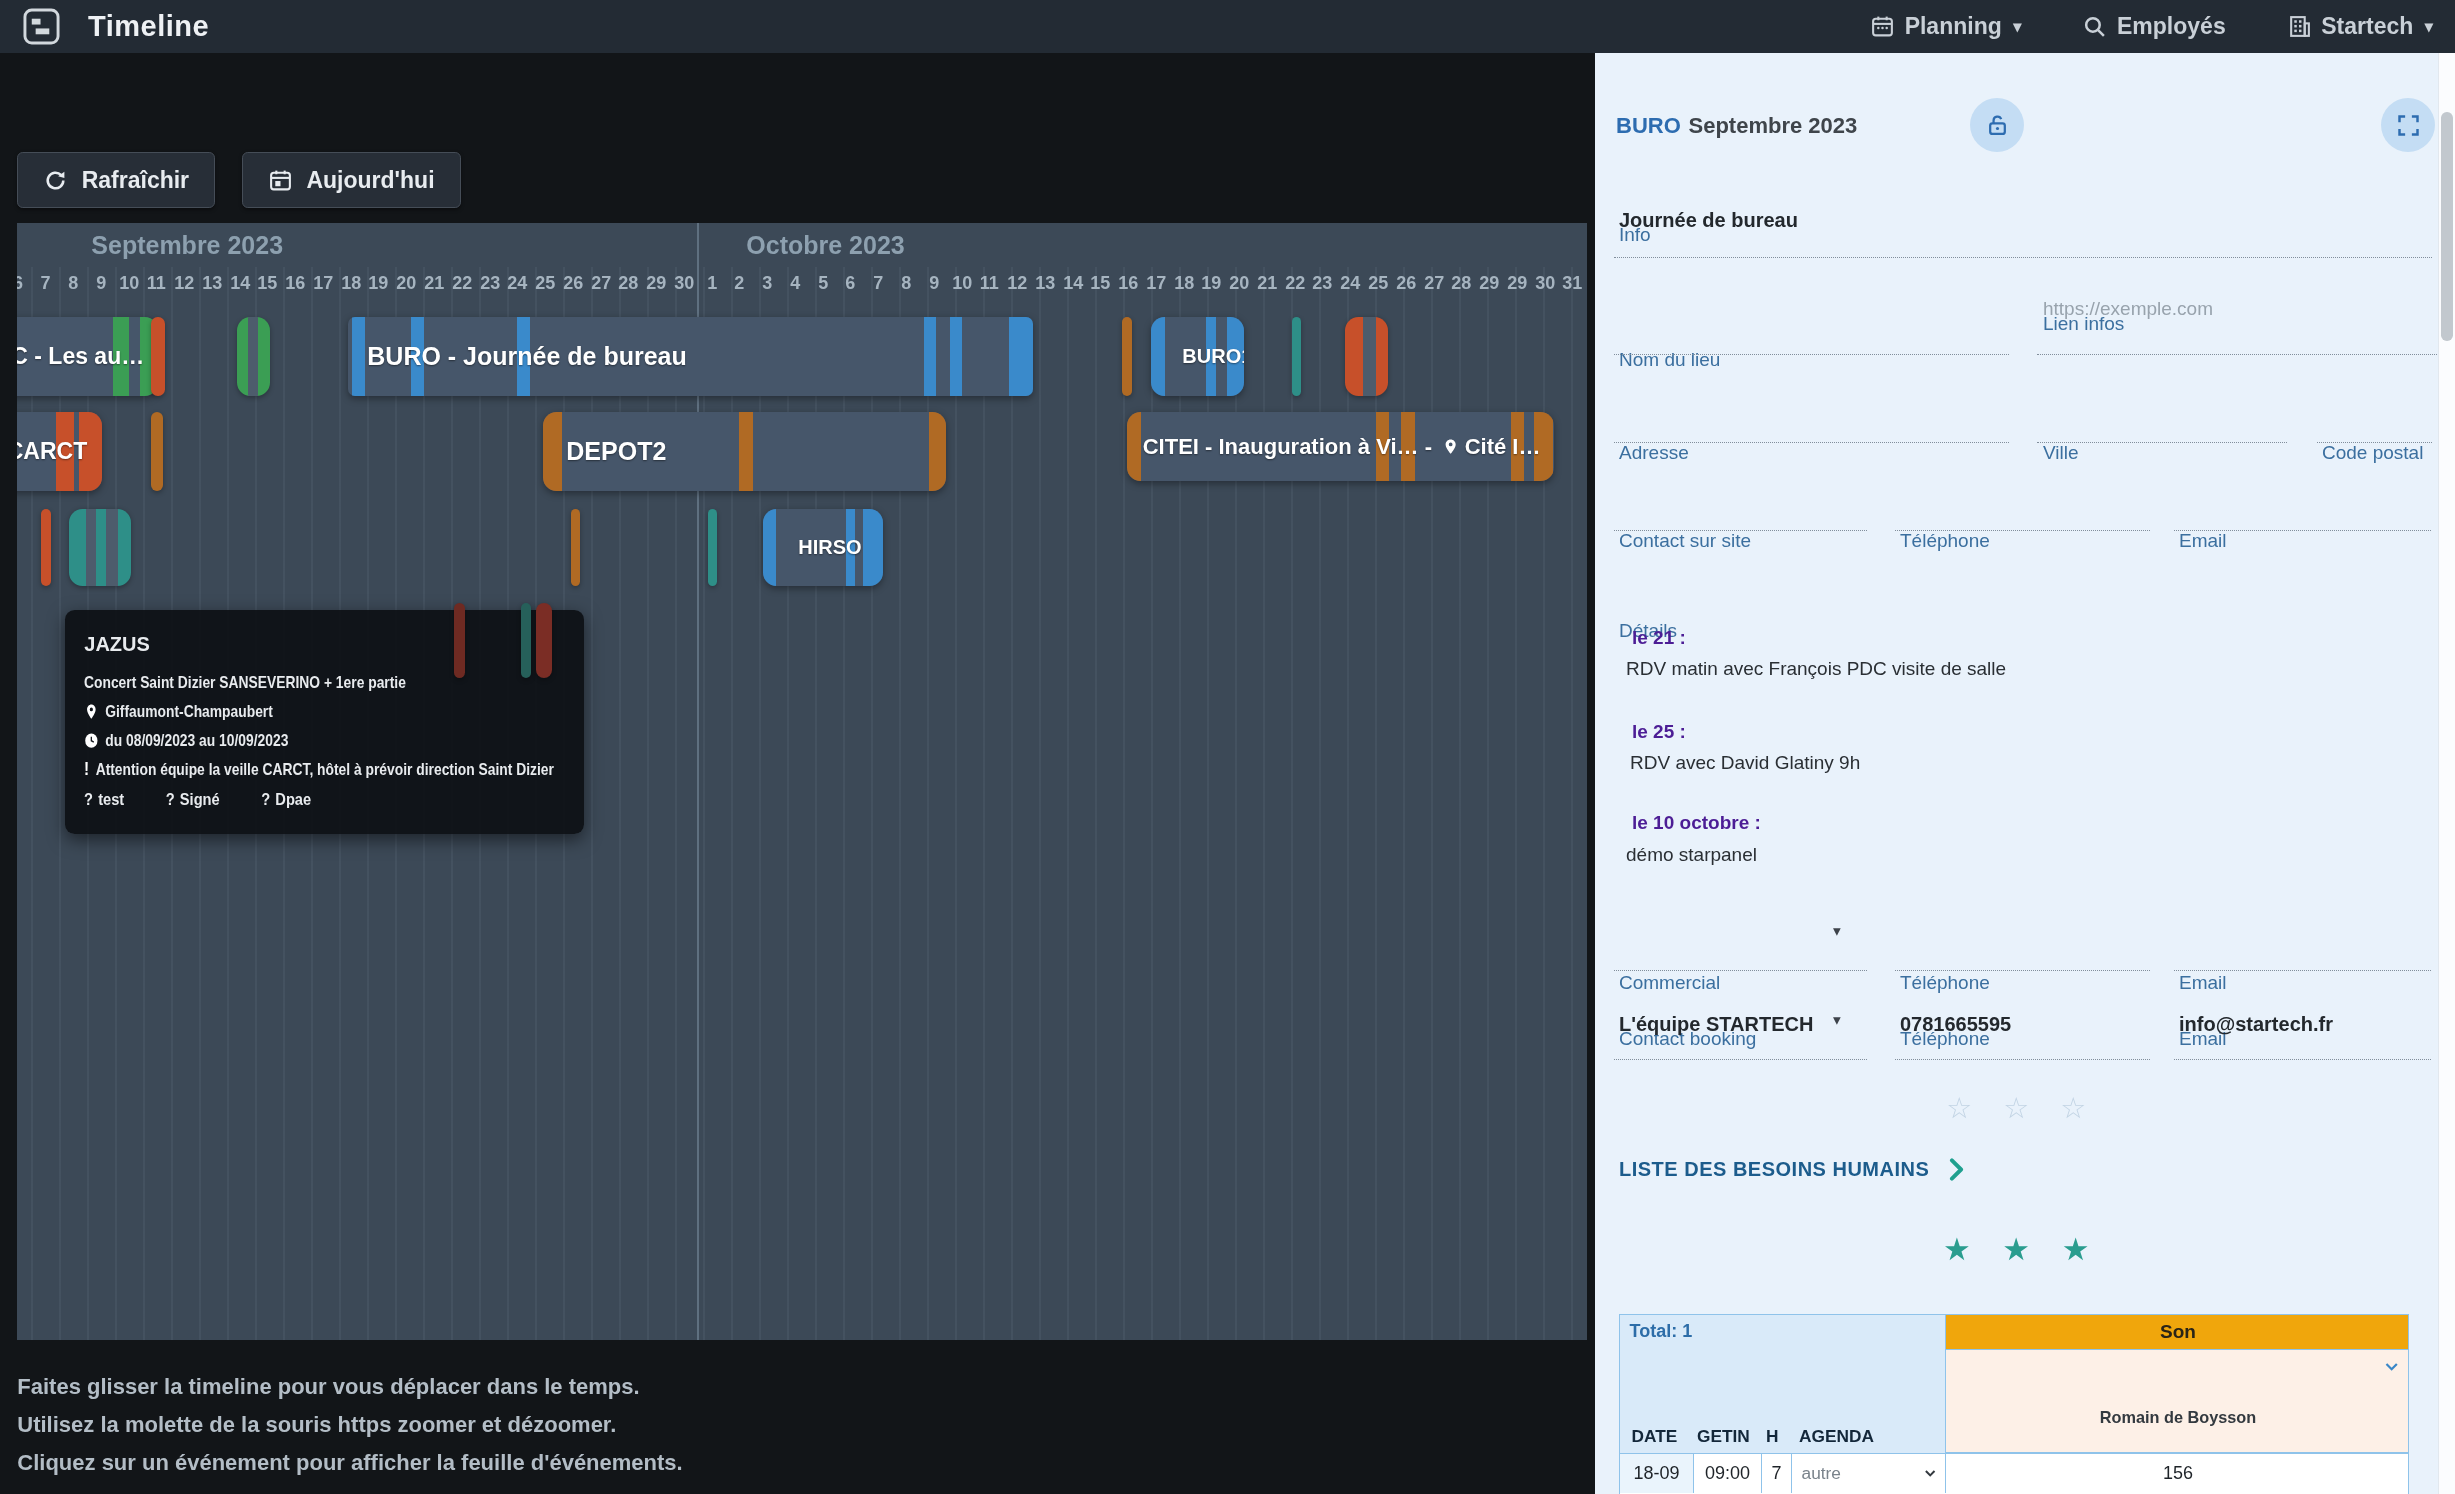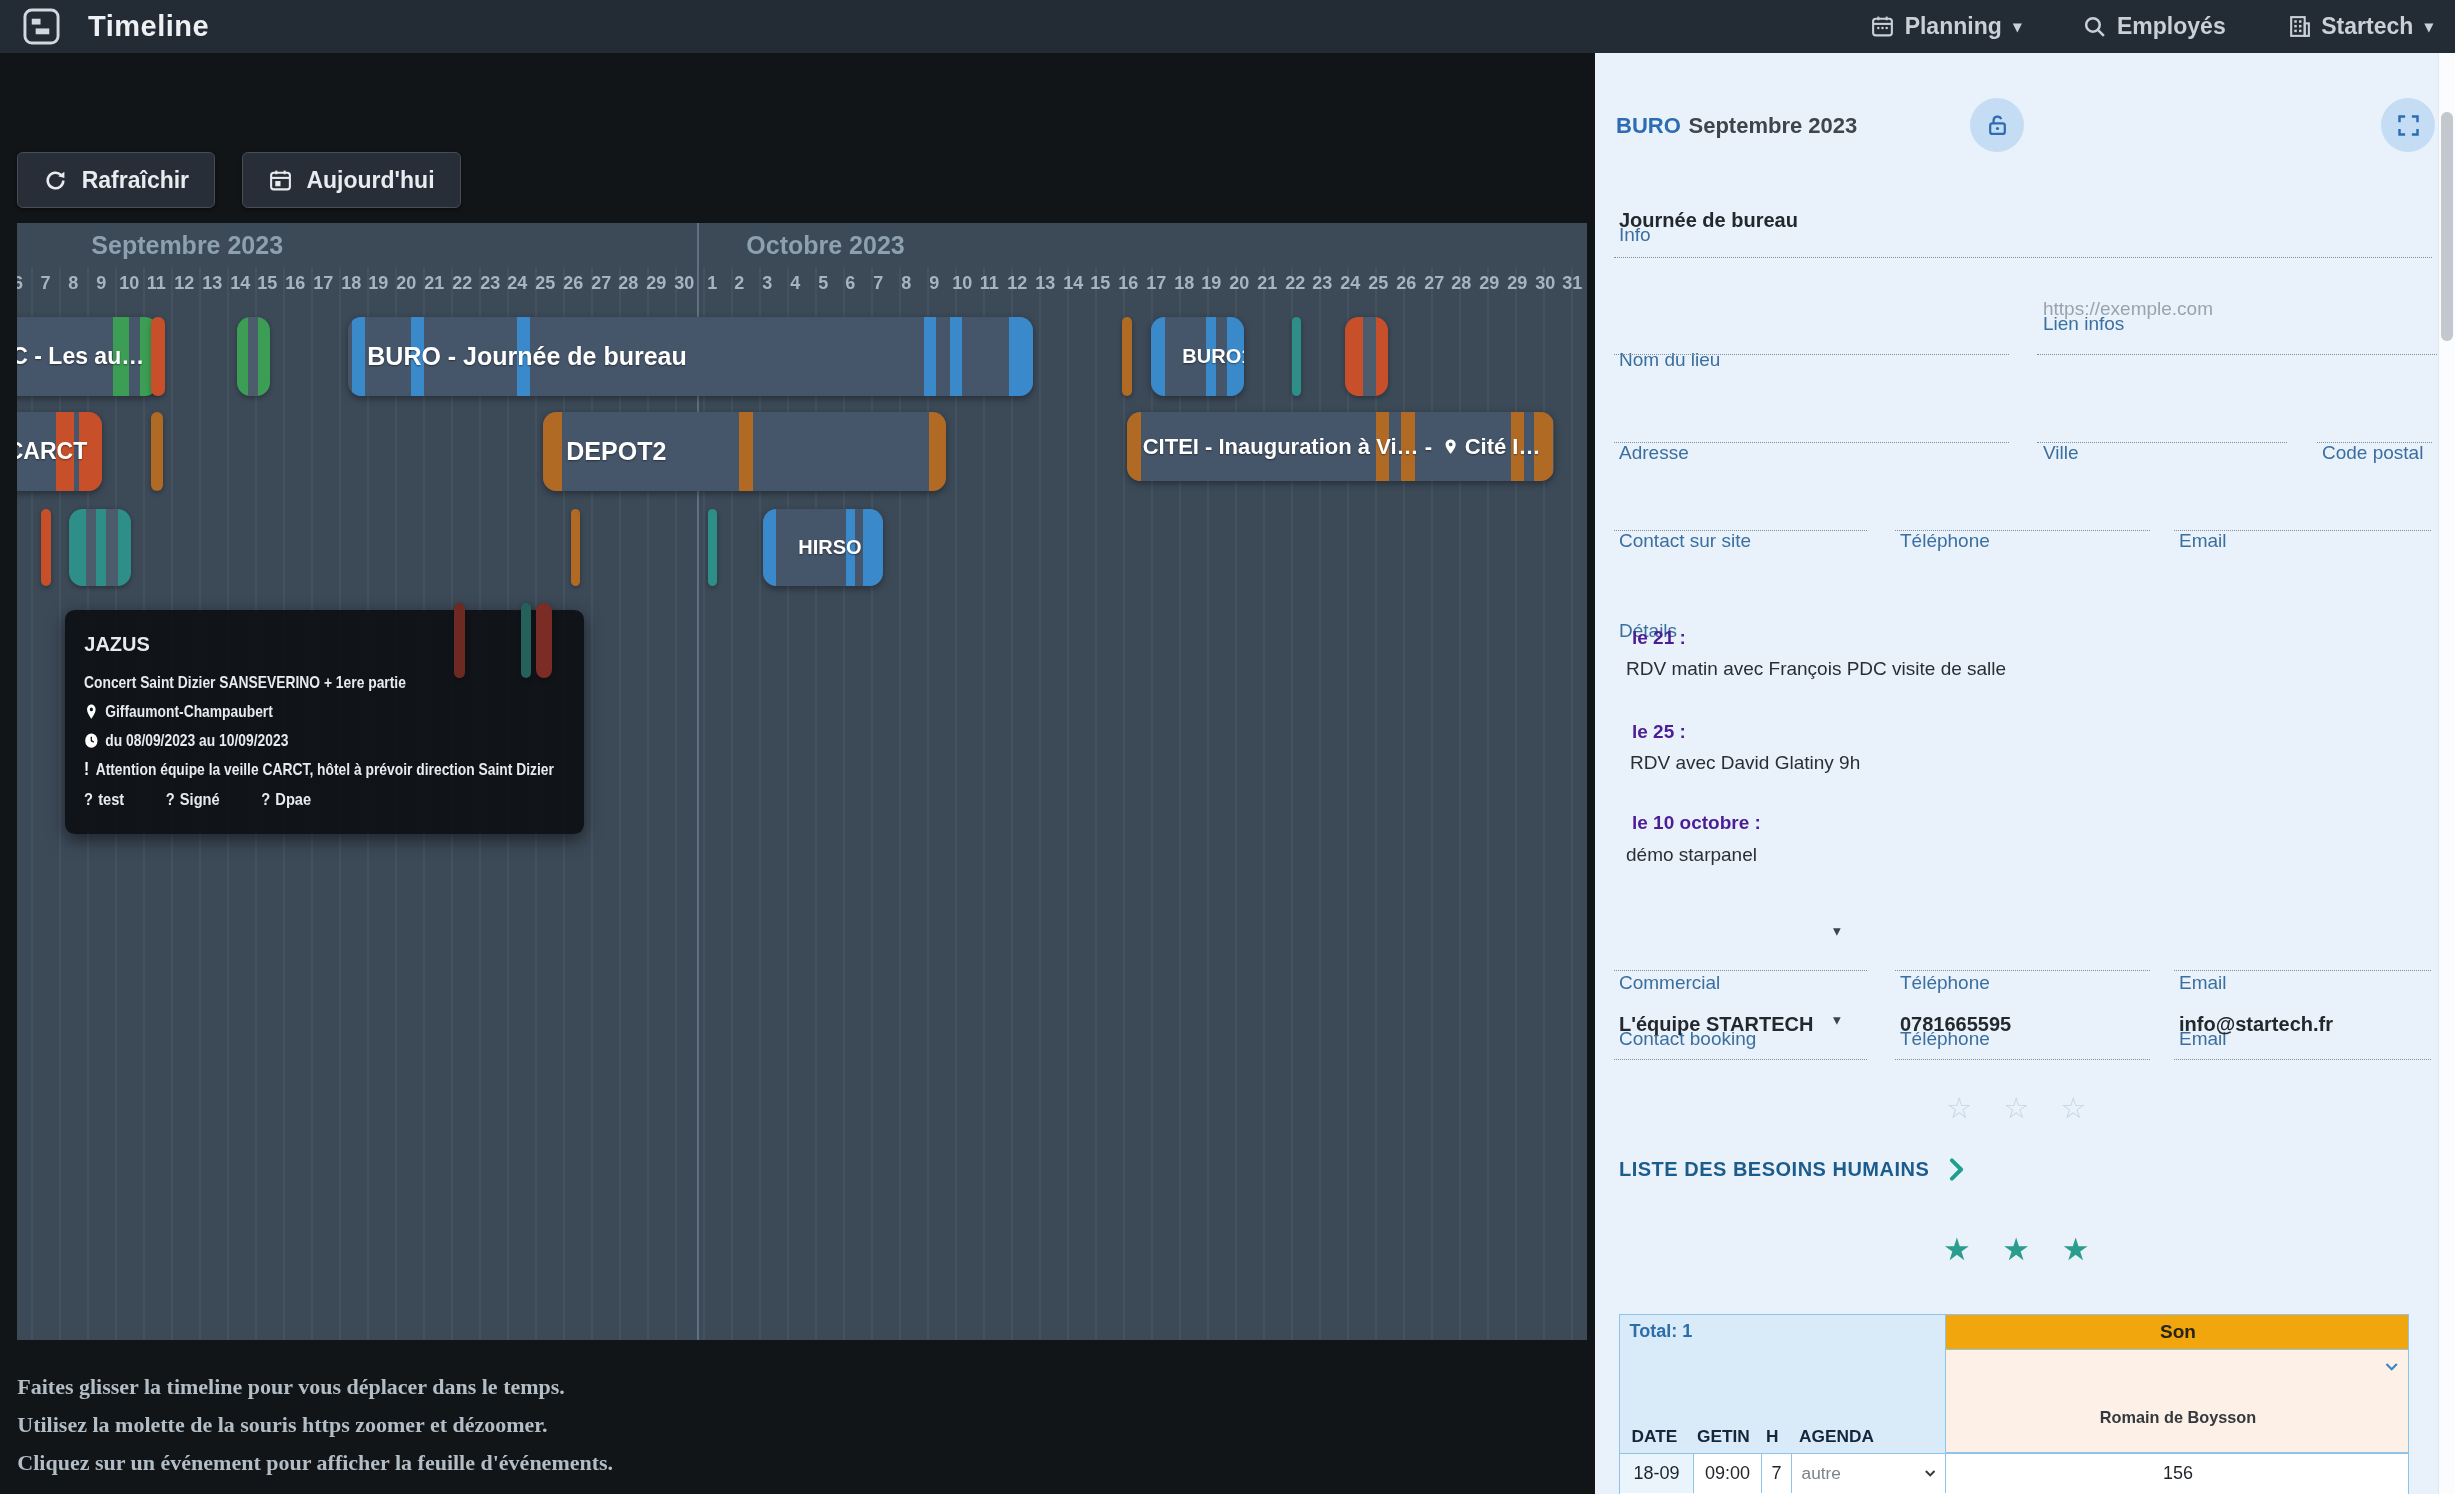--- a/index.html
+++ b/index.html
@@ -33,21 +33,21 @@
   
   .tooltip{position:absolute;left:48px;top:387px;width:519px;height:224px;background:rgba(13,16,20,0.93);border-radius:9.6px;z-index:20;color:#e8ebee;overflow:hidden;box-shadow:0 5.8px 17.3px rgba(0,0,0,.5);}
   .tip-title{margin:23px 0 15.4px 19px;font-size:20px;font-weight:700;}
   .tip-line{margin:5.8px 0 5.8px 19px;font-size:16.3px;font-weight:600;line-height:23px;white-space:nowrap;display:flex;align-items:center;gap:7.7px;transform:scaleX(0.85);transform-origin:0 50%;}
   .tip-flags{margin:9.6px 0 0 19px;display:flex;gap:46px;font-size:16.3px;font-weight:600;transform:scaleX(0.9);transform-origin:0 50%;}
   .warn-mark{font-weight:700;font-size:18px;color:#fff;}
   .q-mark{font-weight:700;margin-right:5.8px;}
 
   
   .footer{position:absolute;left:17.3px;top:1368px;z-index:5;}
-  .footer div{color:#b3bdc6;font-size:22px;font-weight:600;line-height:38px;font-family:Liberation Serif, serif;}
+  .footer div{color:#b3bdc6;font-size:22px;font-weight:600;line-height:38px;}
 
   
   .rpanel{position:absolute;left:1595px;top:53px;width:861px;height:1442px;background:#e9f2fb;z-index:10;overflow:hidden;}
   .ph-title{position:absolute;left:21px;top:60px;font-size:22px;font-weight:700;color:#3f454b;white-space:nowrap;}
   .ph-code{color:#2d6cb0;margin-right:7.7px;}
   .icon-circle{position:absolute;width:54px;height:54px;border-radius:50%;background:#c4ddf4;display:flex;align-items:center;justify-content:center;cursor:pointer;}
   .panel-label{position:absolute;color:#3b6f9f;font-size:19px;font-weight:400;white-space:nowrap;margin-top:48px;}
   .panel-value{position:absolute;color:#23282d;font-size:20px;font-weight:600;white-space:nowrap;}
   .panel-ph{position:absolute;color:#98a3ad;font-size:19px;font-weight:400;white-space:nowrap;}
   .dotted{position:absolute;height:0;border-bottom:1.9px dotted #818e9b;}
@@ -257,21 +257,21 @@
       <div class="day" style="left: 1541px; width: 28px;">31</div>
       <div class="tl-box" style="left: -27px; top: 94px; width: 168px; height: 79px;">
         <div class="stripe" style="left: 123px; width: 15.4px; background: rgb(59, 158, 84);"></div>
         <div class="stripe" style="left: 150px; width: 18px; background: rgb(59, 158, 84);"></div>
         <span class="tl-label" style="left: 21px; font-size: 23px;">C - Les au…</span>
       </div>
       <div class="tl-bar" style="left: 134px; top: 94px; width: 13.4px; height: 79px; background: rgb(199, 80, 42);"></div>
       <div class="tl-pill" style="left: 220px; top: 94px; width: 33px; height: 79px; background: rgb(59, 158, 84);">
         <div class="stripe" style="left: 10.6px; width: 10.6px; background: rgb(77, 92, 108);"></div>
       </div>
-      <div class="tl-box" style="left: 331px; top: 94px; width: 685px; height: 79px;">
+      <div class="tl-box" style="left: 331px; top: 94px; width: 685px; height: 79px; border-radius: 7px;">
         <div class="stripe" style="left: 3.8px; width: 12.5px; background: rgb(58, 138, 203);"></div>
         <div class="stripe" style="left: 63px; width: 12.5px; background: rgb(58, 138, 203);"></div>
         <div class="stripe" style="left: 169px; width: 12.5px; background: rgb(58, 138, 203);"></div>
         <div class="stripe" style="left: 576px; width: 11.5px; background: rgb(58, 138, 203);"></div>
         <div class="stripe" style="left: 602px; width: 11.5px; background: rgb(58, 138, 203);"></div>
         <div class="stripe" style="left: 661px; width: 40px; background: rgb(58, 138, 203);"></div>
         <span class="tl-label" style="left: 19px; font-size: 25px;">BURO - Journée de bureau</span>
       </div>
       <div class="tl-bar" style="left: 1105px; top: 94px; width: 9.6px; height: 79px; background: rgb(176, 106, 36);"></div>
       <div class="tl-box" style="left: 1134px; top: 94px; width: 93px; height: 79px;">

